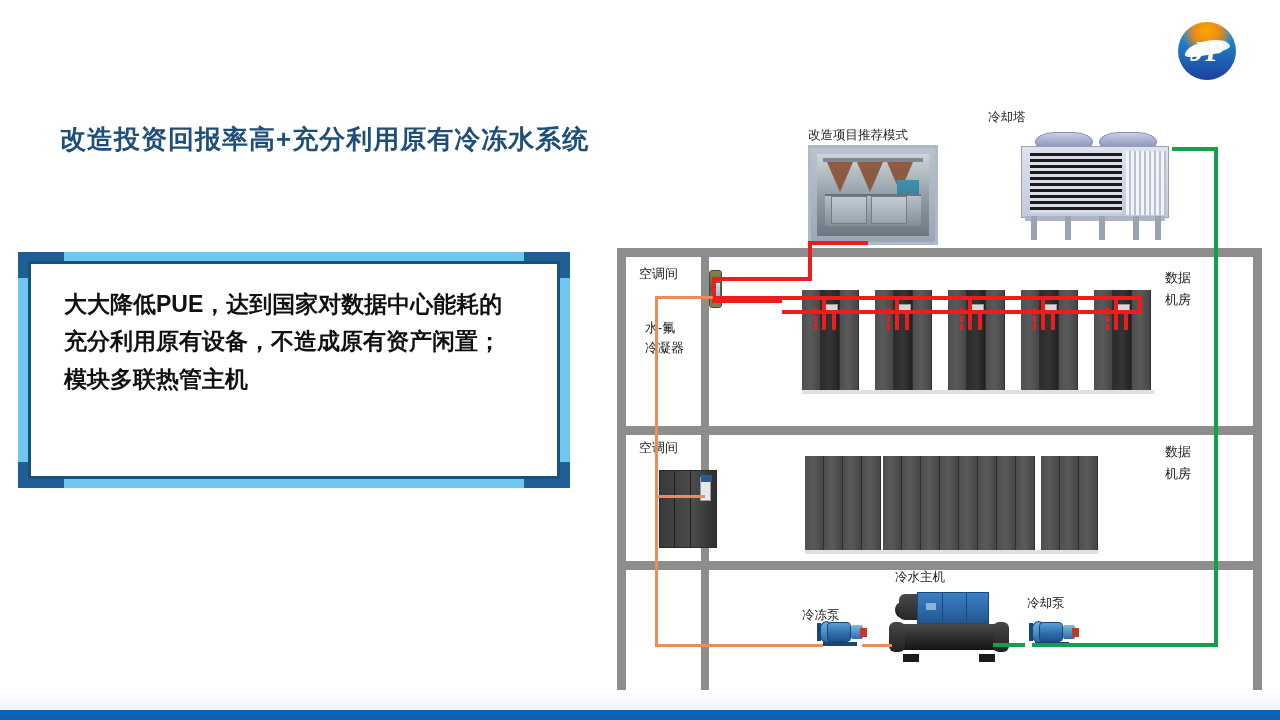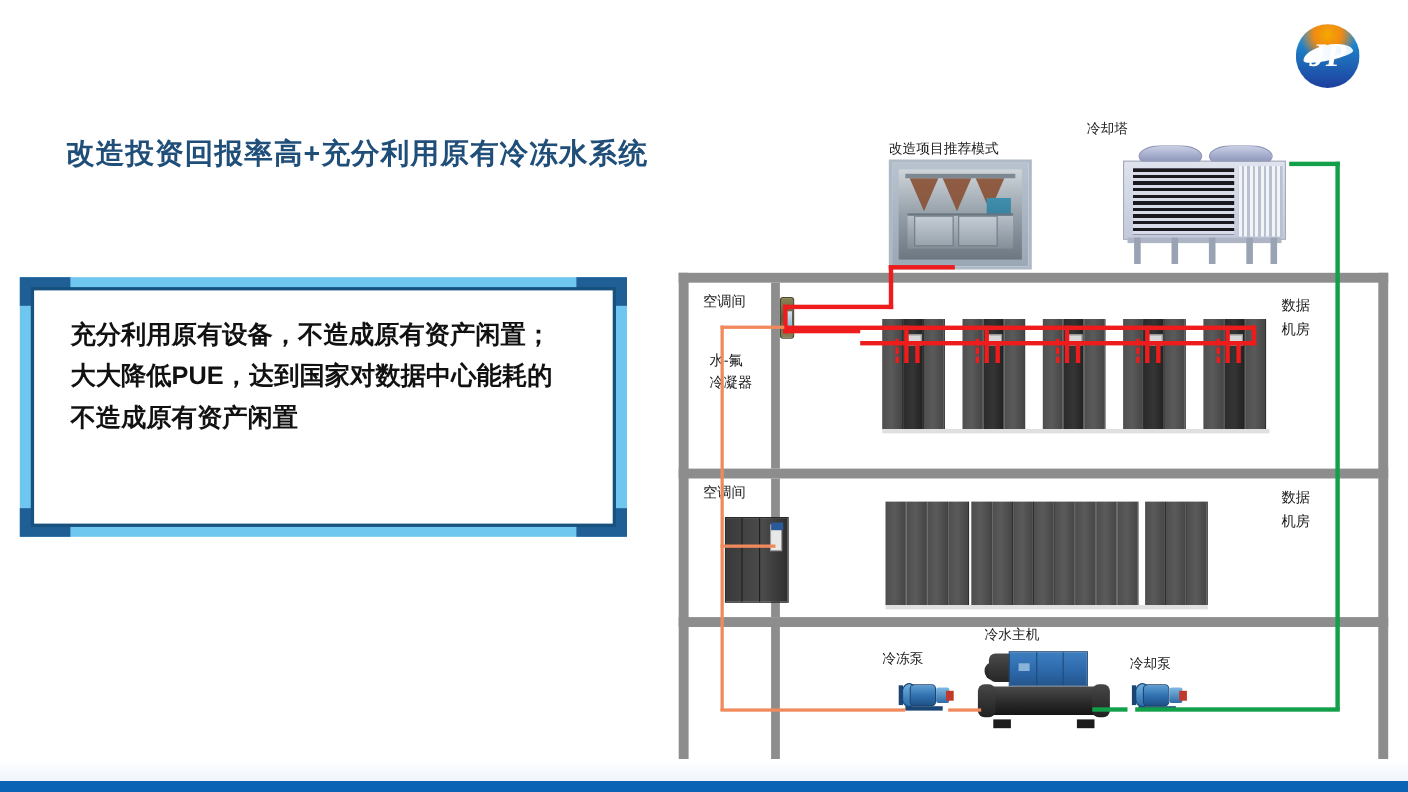--- a/index.html
+++ b/index.html
@@ -194,23 +194,23 @@
 
   <div class="callout">
     <div class="co-outer"></div>
     <div class="co-corner co-c-tl"></div>
     <div class="co-corner co-c-tr"></div>
     <div class="co-corner co-c-bl"></div>
     <div class="co-corner co-c-br"></div>
     <div class="co-mid"></div>
     <div class="co-inner"></div>
     <div class="co-text">
+      <div>大大降低PUE，达到国家对数据中心能耗的</div>
       <div>充分利用原有设备，不造成原有资产闲置；</div>
-      <div>大大降低PUE，达到国家对数据中心能耗的</div>
-      <div>不造成原有资产闲置</div>
+      <div>模块多联热管主机</div>
     </div>
   </div>
 
   <div class="diagram">
 
     <div class="eq-label" style="left:208px;top:28px;">改造项目推荐模式</div>
     <div class="eq-label" style="left:388px;top:10px;">冷却塔</div>
 
     <div class="photo hpc">
       <div class="hpc-frame">
@@ -321,21 +321,21 @@
         <div class="rack"></div>
       </div>
       <div class="rack-grp" style="left:424px;top:208px;height:94px;">
         <div class="rack"></div>
         <div class="rack"></div>
         <div class="rack"></div>
       </div>
       <div class="rack-shadow" style="left:188px;top:302px;width:293px;"></div>
 
       <div class="eq-label" style="left:278px;top:322px;">冷水主机</div>
-      <div class="eq-label" style="left:185px;top:344px;font-family:Liberation Serif, serif;">冷冻泵</div>
+      <div class="eq-label" style="left:185px;top:360px;font-family:Liberation Serif, serif;">冷冻泵</div>
       <div class="eq-label" style="left:410px;top:348px;">冷却泵</div>
 
       <div class="chiller">
         <div class="ch-comp2"></div>
         <div class="ch-comp"></div>
         <div class="ch-blue">
           <div class="ch-blue-seam" style="left:24px;"></div>
           <div class="ch-blue-seam" style="left:48px;"></div>
           <div class="ch-blue-plate"></div>
         </div>

